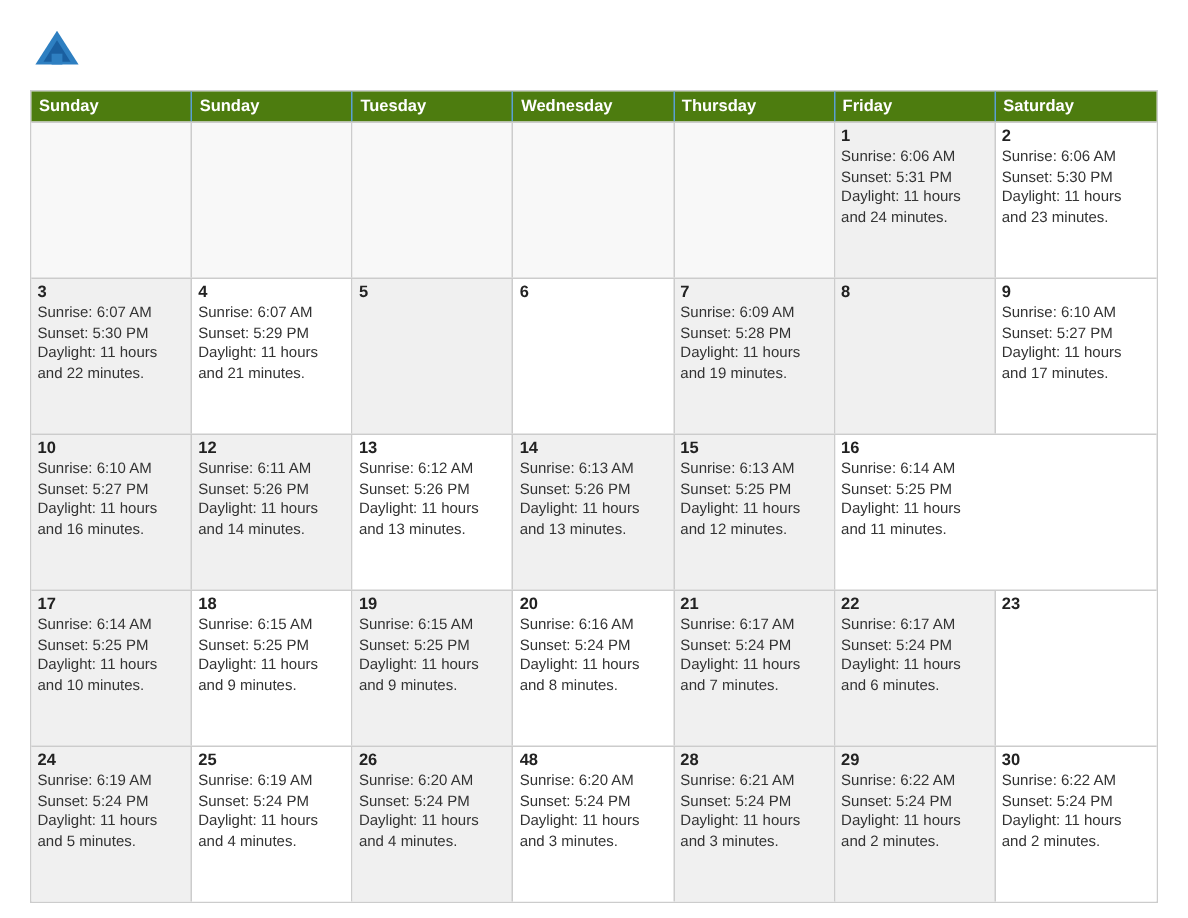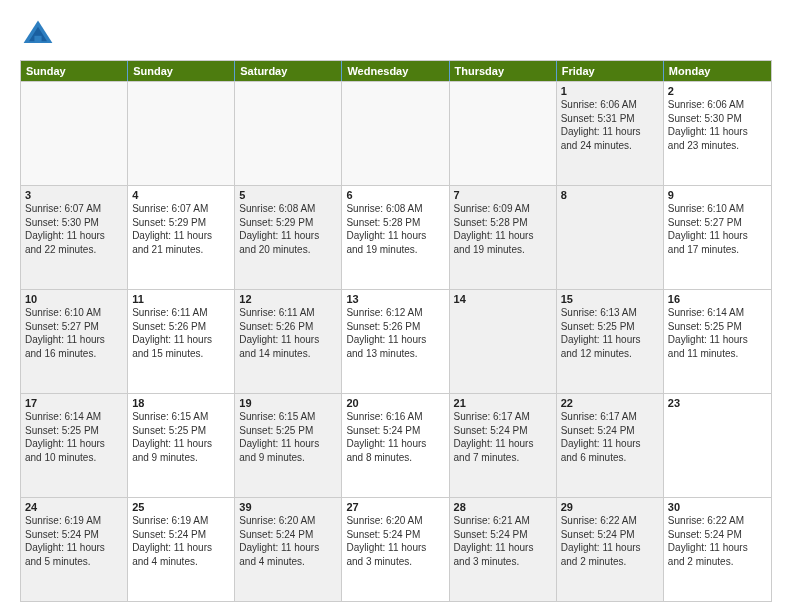--- a/index.html
+++ b/index.html
@@ -129,25 +129,25 @@
     <div class="title-block">
       <h1></h1>
       <h2></h2>
     </div>
   </div>
 
   <div class="calendar">
     <div class="cal-header">
     <div class="cal-header-cell">Sunday</div>
         <div class="cal-header-cell">Sunday</div>
-        <div class="cal-header-cell">Saturday</div>
+        <div class="cal-header-cell">Tuesday</div>
         <div class="cal-header-cell">Wednesday</div>
         <div class="cal-header-cell">Thursday</div>
         <div class="cal-header-cell">Friday</div>
-        <div class="cal-header-cell">Monday</div>
+        <div class="cal-header-cell">Saturday</div>
       </div>
     <div class="cal-body">
     <div class="cal-row">
           <div class="cal-cell empty"></div>
           <div class="cal-cell empty"></div>
           <div class="cal-cell empty"></div>
           <div class="cal-cell empty"></div>
           <div class="cal-cell empty"></div>
           <div class="cal-cell shaded">
             <span class="day-num">1</span>
@@ -170,29 +170,23 @@
 Daylight: 11 hours and 22 minutes.</div>
           </div>
           <div class="cal-cell">
             <span class="day-num">4</span>
             <div class="day-info">Sunrise: 6:07 AM
 Sunset: 5:29 PM
 Daylight: 11 hours and 21 minutes.</div>
           </div>
           <div class="cal-cell shaded">
             <span class="day-num">5</span>
-            <div class="day-info">Sunrise: 6:08 AM
-Sunset: 5:29 PM
-Daylight: 11 hours and 20 minutes.</div>
           </div>
           <div class="cal-cell">
             <span class="day-num">6</span>
-            <div class="day-info">Sunrise: 6:08 AM
-Sunset: 5:28 PM
-Daylight: 11 hours and 19 minutes.</div>
           </div>
           <div class="cal-cell shaded">
             <span class="day-num">7</span>
             <div class="day-info">Sunrise: 6:09 AM
 Sunset: 5:28 PM
 Daylight: 11 hours and 19 minutes.</div>
           </div>
           <div class="cal-cell shaded">
             <span class="day-num">8</span>
           </div>
@@ -203,40 +197,37 @@
 Daylight: 11 hours and 17 minutes.</div>
           </div>
         </div>
         <div class="cal-row">
           <div class="cal-cell shaded">
             <span class="day-num">10</span>
             <div class="day-info">Sunrise: 6:10 AM
 Sunset: 5:27 PM
 Daylight: 11 hours and 16 minutes.</div>
           </div>
-          <div class="cal-cell">
-            <span class="day-num">11</span>
-            <div class="day-info">Sunrise: 6:11 AM
-Sunset: 5:26 PM
-Daylight: 11 hours and 15 minutes.</div>
-          </div>
           <div class="cal-cell shaded">
             <span class="day-num">12</span>
             <div class="day-info">Sunrise: 6:11 AM
 Sunset: 5:26 PM
 Daylight: 11 hours and 14 minutes.</div>
           </div>
           <div class="cal-cell">
             <span class="day-num">13</span>
             <div class="day-info">Sunrise: 6:12 AM
 Sunset: 5:26 PM
 Daylight: 11 hours and 13 minutes.</div>
           </div>
           <div class="cal-cell shaded">
             <span class="day-num">14</span>
+            <div class="day-info">Sunrise: 6:13 AM
+Sunset: 5:26 PM
+Daylight: 11 hours and 13 minutes.</div>
           </div>
           <div class="cal-cell shaded">
             <span class="day-num">15</span>
             <div class="day-info">Sunrise: 6:13 AM
 Sunset: 5:25 PM
 Daylight: 11 hours and 12 minutes.</div>
           </div>
           <div class="cal-cell">
             <span class="day-num">16</span>
             <div class="day-info">Sunrise: 6:14 AM
@@ -292,27 +283,27 @@
 Sunset: 5:24 PM
 Daylight: 11 hours and 5 minutes.</div>
           </div>
           <div class="cal-cell">
             <span class="day-num">25</span>
             <div class="day-info">Sunrise: 6:19 AM
 Sunset: 5:24 PM
 Daylight: 11 hours and 4 minutes.</div>
           </div>
           <div class="cal-cell shaded">
-            <span class="day-num">39</span>
+            <span class="day-num">26</span>
             <div class="day-info">Sunrise: 6:20 AM
 Sunset: 5:24 PM
 Daylight: 11 hours and 4 minutes.</div>
           </div>
           <div class="cal-cell">
-            <span class="day-num">27</span>
+            <span class="day-num">48</span>
             <div class="day-info">Sunrise: 6:20 AM
 Sunset: 5:24 PM
 Daylight: 11 hours and 3 minutes.</div>
           </div>
           <div class="cal-cell shaded">
             <span class="day-num">28</span>
             <div class="day-info">Sunrise: 6:21 AM
 Sunset: 5:24 PM
 Daylight: 11 hours and 3 minutes.</div>
           </div>

